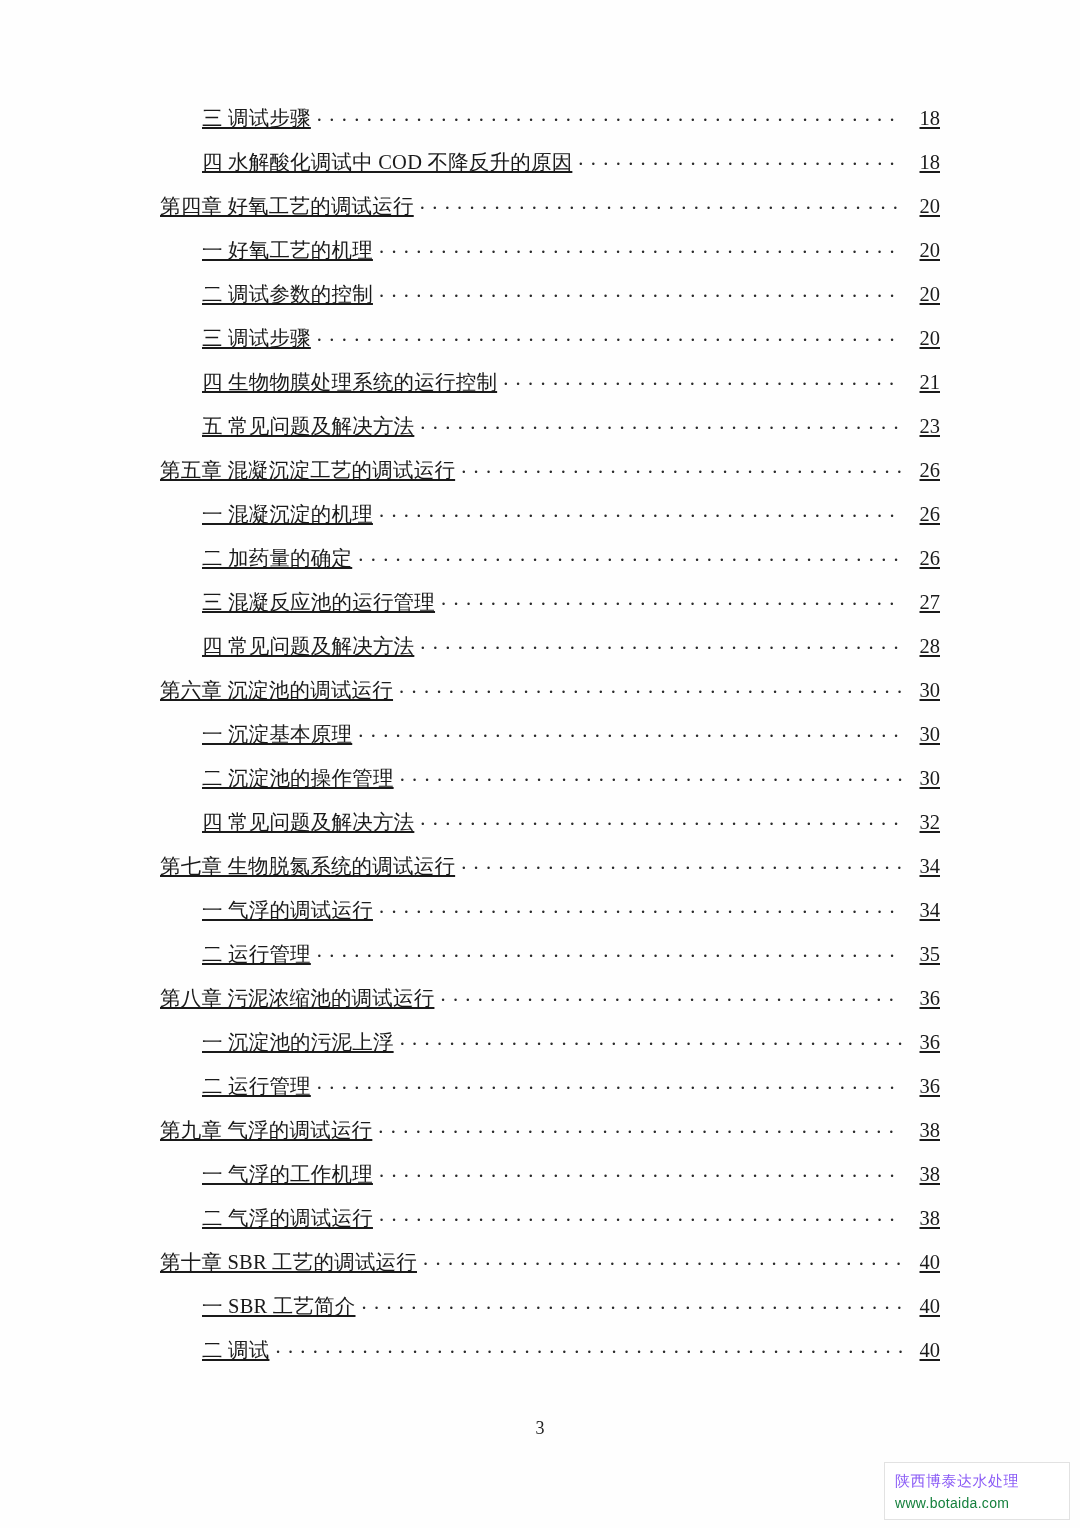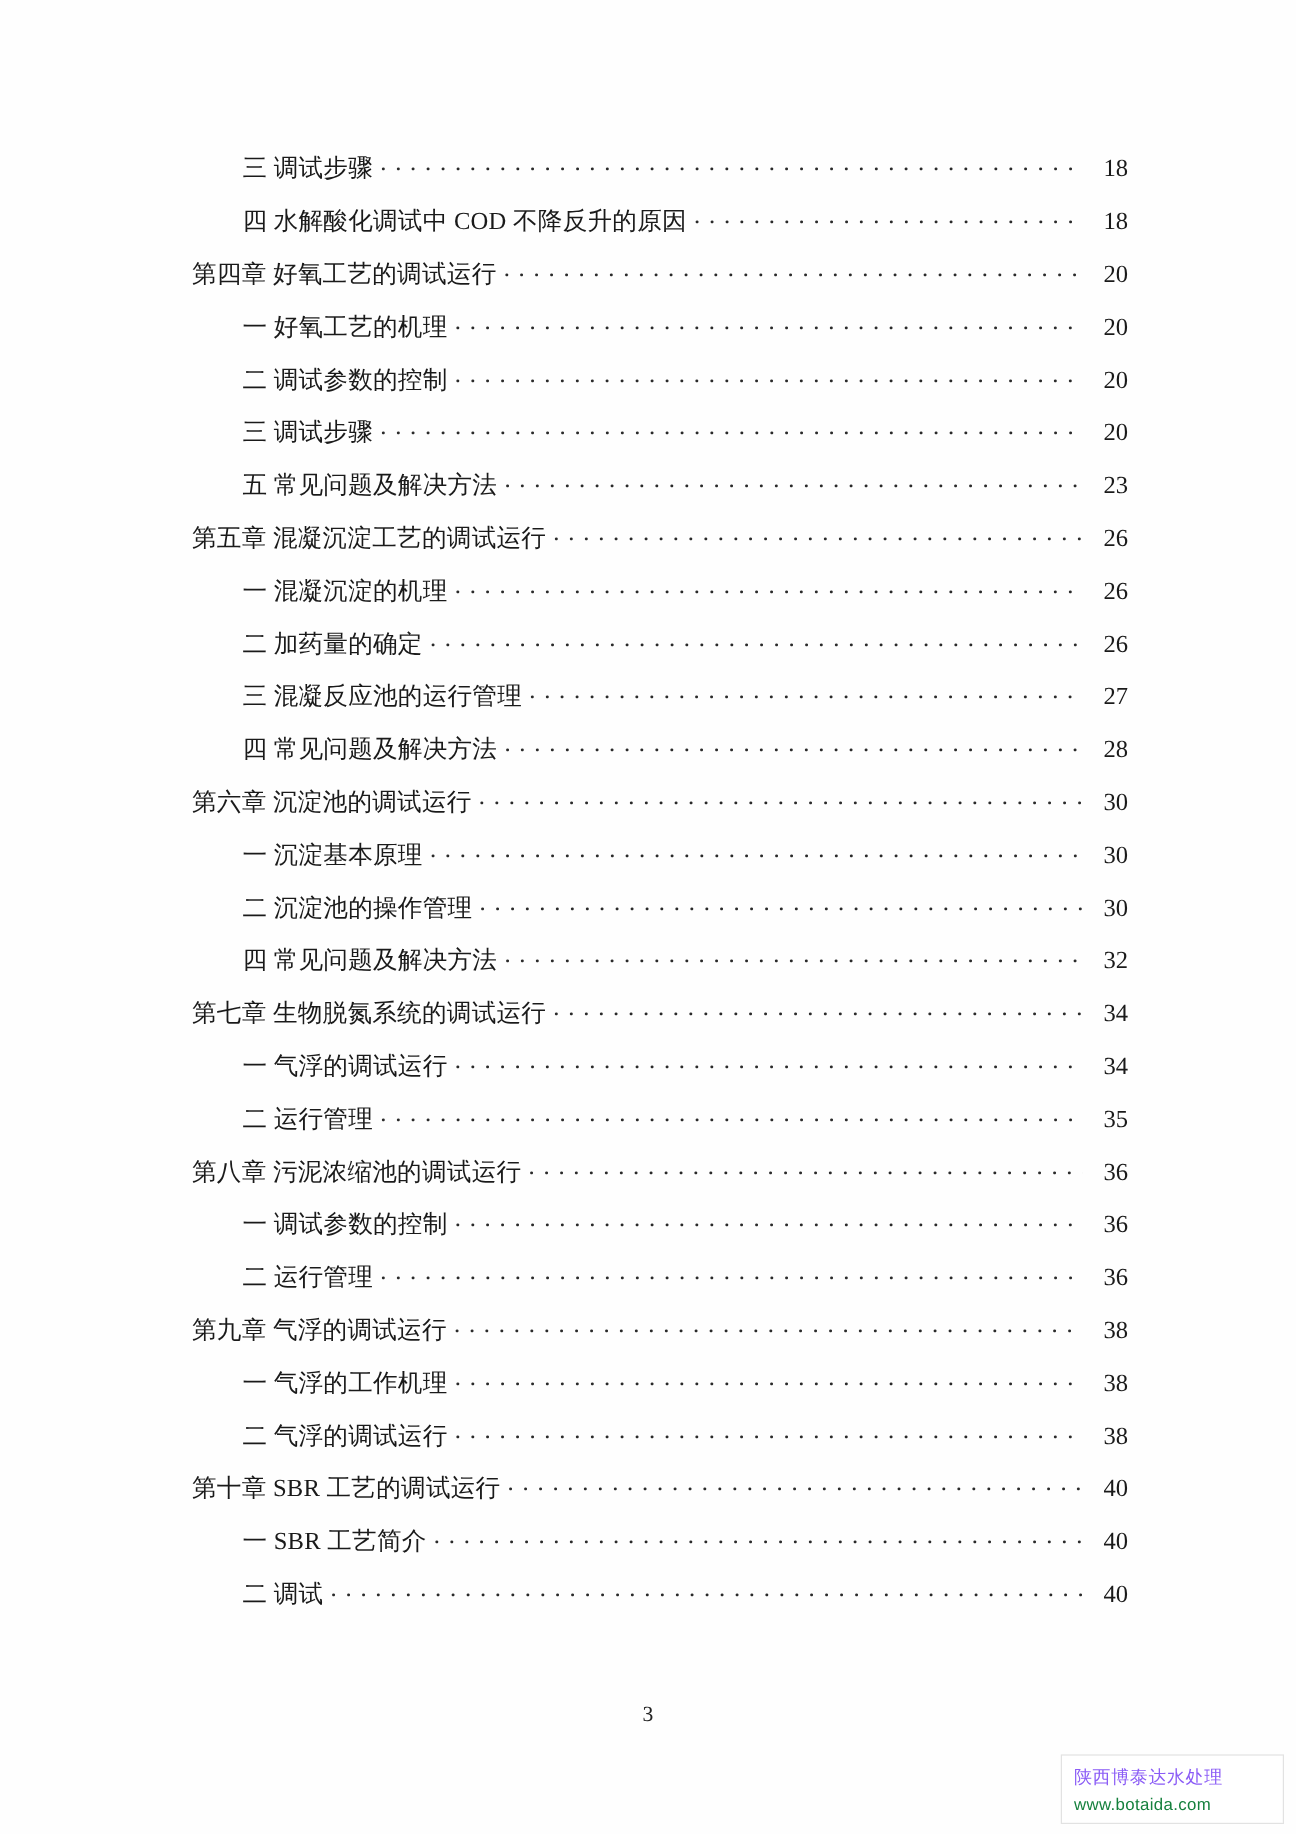--- a/index.html
+++ b/index.html
@@ -18,22 +18,23 @@
   .page {
     position: absolute;
     left: 0; top: 0;
     width: 1080px;
     height: 1528px;
     background: #fefefe;
   }
   .toc {
     position: absolute;
     left: 160px;
-    top: 126px;
+    top: 104px;
     width: 780px;
+    text-decoration: underline;
   }
   .toc-row {
     display: flex;
     align-items: baseline;
     font-size: 20.5px;
     line-height: 1.0;
     height: 44px;
     white-space: nowrap;
   }
   .toc-row.level-1 {
@@ -137,20 +138,25 @@
         <span class="toc-label">二  调试参数的控制</span>
         <span class="toc-dots"></span>
         <span class="toc-page">20</span>
       </div>
       <div class="toc-row level-2">
         <span class="toc-label">三  调试步骤</span>
         <span class="toc-dots"></span>
         <span class="toc-page">20</span>
       </div>
       <div class="toc-row level-2">
+        <span class="toc-label">四  生物物膜处理系统的运行控制</span>
+        <span class="toc-dots"></span>
+        <span class="toc-page">21</span>
+      </div>
+      <div class="toc-row level-2">
         <span class="toc-label">五  常见问题及解决方法</span>
         <span class="toc-dots"></span>
         <span class="toc-page">23</span>
       </div>
       <div class="toc-row level-1">
         <span class="toc-label">第五章  混凝沉淀工艺的调试运行</span>
         <span class="toc-dots"></span>
         <span class="toc-page">26</span>
       </div>
       <div class="toc-row level-2">
@@ -207,21 +213,21 @@
         <span class="toc-label">二  运行管理</span>
         <span class="toc-dots"></span>
         <span class="toc-page">35</span>
       </div>
       <div class="toc-row level-1">
         <span class="toc-label">第八章  污泥浓缩池的调试运行</span>
         <span class="toc-dots"></span>
         <span class="toc-page">36</span>
       </div>
       <div class="toc-row level-2">
-        <span class="toc-label">一  调试参数的控制</span>
+        <span class="toc-label">一  沉淀池的污泥上浮</span>
         <span class="toc-dots"></span>
         <span class="toc-page">36</span>
       </div>
       <div class="toc-row level-2">
         <span class="toc-label">二  运行管理</span>
         <span class="toc-dots"></span>
         <span class="toc-page">36</span>
       </div>
       <div class="toc-row level-1">
         <span class="toc-label">第九章  气浮的调试运行</span>

